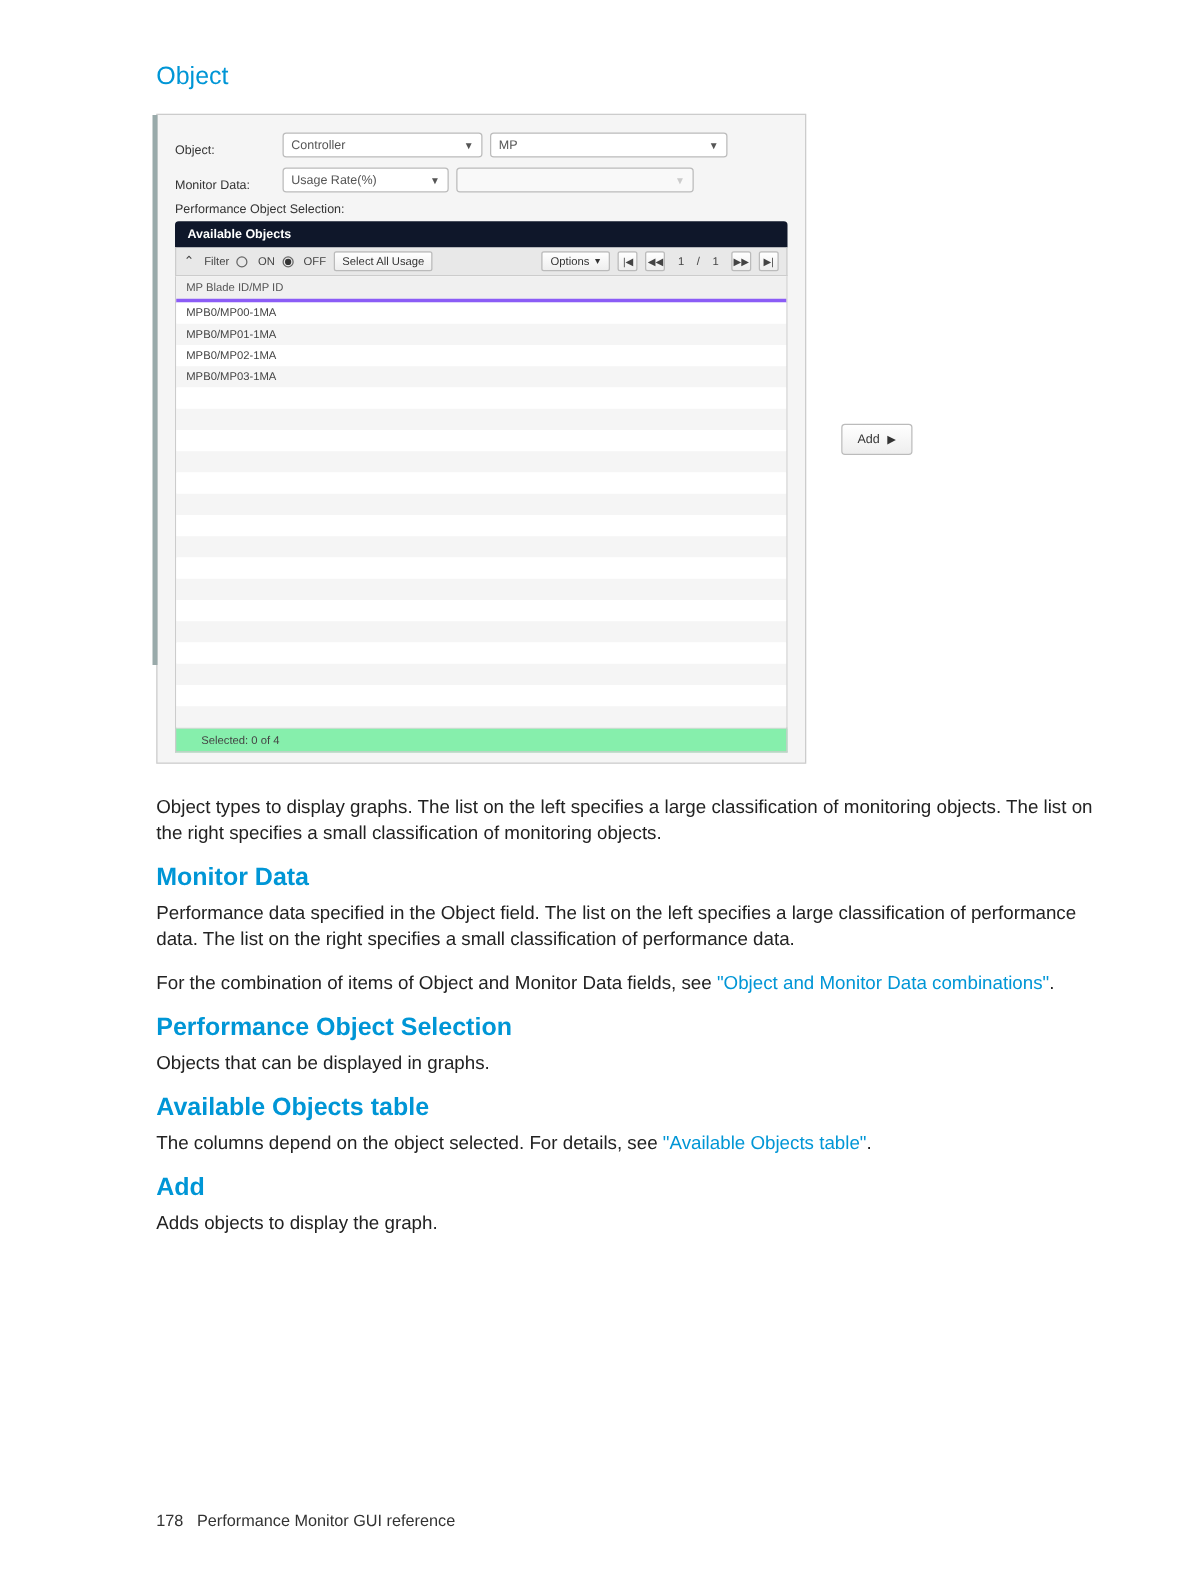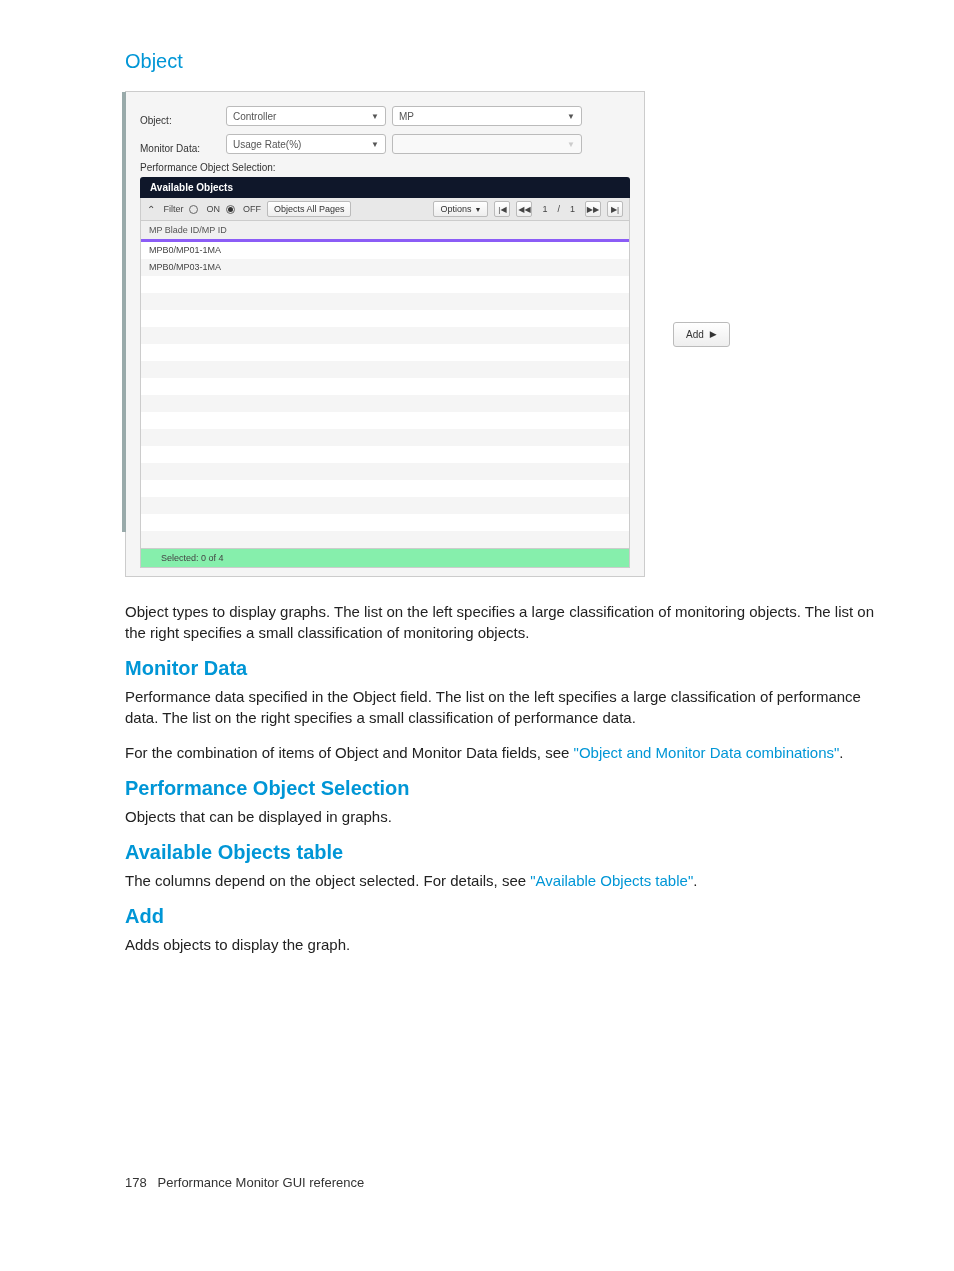--- a/index.html
+++ b/index.html
@@ -197,60 +197,62 @@
         <span class="select-arrow">▼</span>
       </span>
       <span class="select-box" style="width:190px">
         <span>MP</span>
         <span class="select-arrow">▼</span>
       </span>
     </div>
 
     <div class="form-row">
       <span class="form-label">Monitor Data:</span>
-      <span class="select-box" style="width:160px">
+      <span class="select-box" style="width:133px">
         <span>Usage Rate(%)</span>
         <span class="select-arrow">▼</span>
       </span>
       <span class="select-box select-disabled" style="width:190px">
         <span></span>
         <span class="select-arrow" style="color:#ccc">▼</span>
       </span>
     </div>
 
     <div class="section-label">Performance Object Selection:</div>
 
     <div class="tab-header">Available Objects</div>
 
     <div class="toolbar">
       <span class="collapse-icon">⌃</span>
       <span>Filter</span>
       <span class="radio"></span>
       <span>ON</span>
       <span class="radio checked"></span>
       <span>OFF</span>
-      <span class="btn-inline">Objects All Pages</span>
+      <span class="btn-inline">Select All Usage</span>
       <span class="spacer"></span>
       <span class="btn-inline">
         <span>Options</span>
         <span style="font-size:7px">▼</span>
       </span>
       <span class="pager-btn">|◀</span>
       <span class="pager-btn">◀◀</span>
       <span class="pager-text">1</span>
       <span>/</span>
       <span class="pager-text">1</span>
       <span class="pager-btn">▶▶</span>
       <span class="pager-btn">▶|</span>
     </div>
 
     <div class="table-wrap">
       <div class="table-head">MP Blade ID/MP ID</div>
       <div id="table-body">
+          <div class="table-row">MPB0/MP00-1MA</div>
           <div class="table-row">MPB0/MP01-1MA</div>
+          <div class="table-row">MPB0/MP02-1MA</div>
           <div class="table-row">MPB0/MP03-1MA</div>
           <div class="table-row"></div>
           <div class="table-row"></div>
           <div class="table-row"></div>
           <div class="table-row"></div>
           <div class="table-row"></div>
           <div class="table-row"></div>
           <div class="table-row"></div>
           <div class="table-row"></div>
           <div class="table-row"></div>

